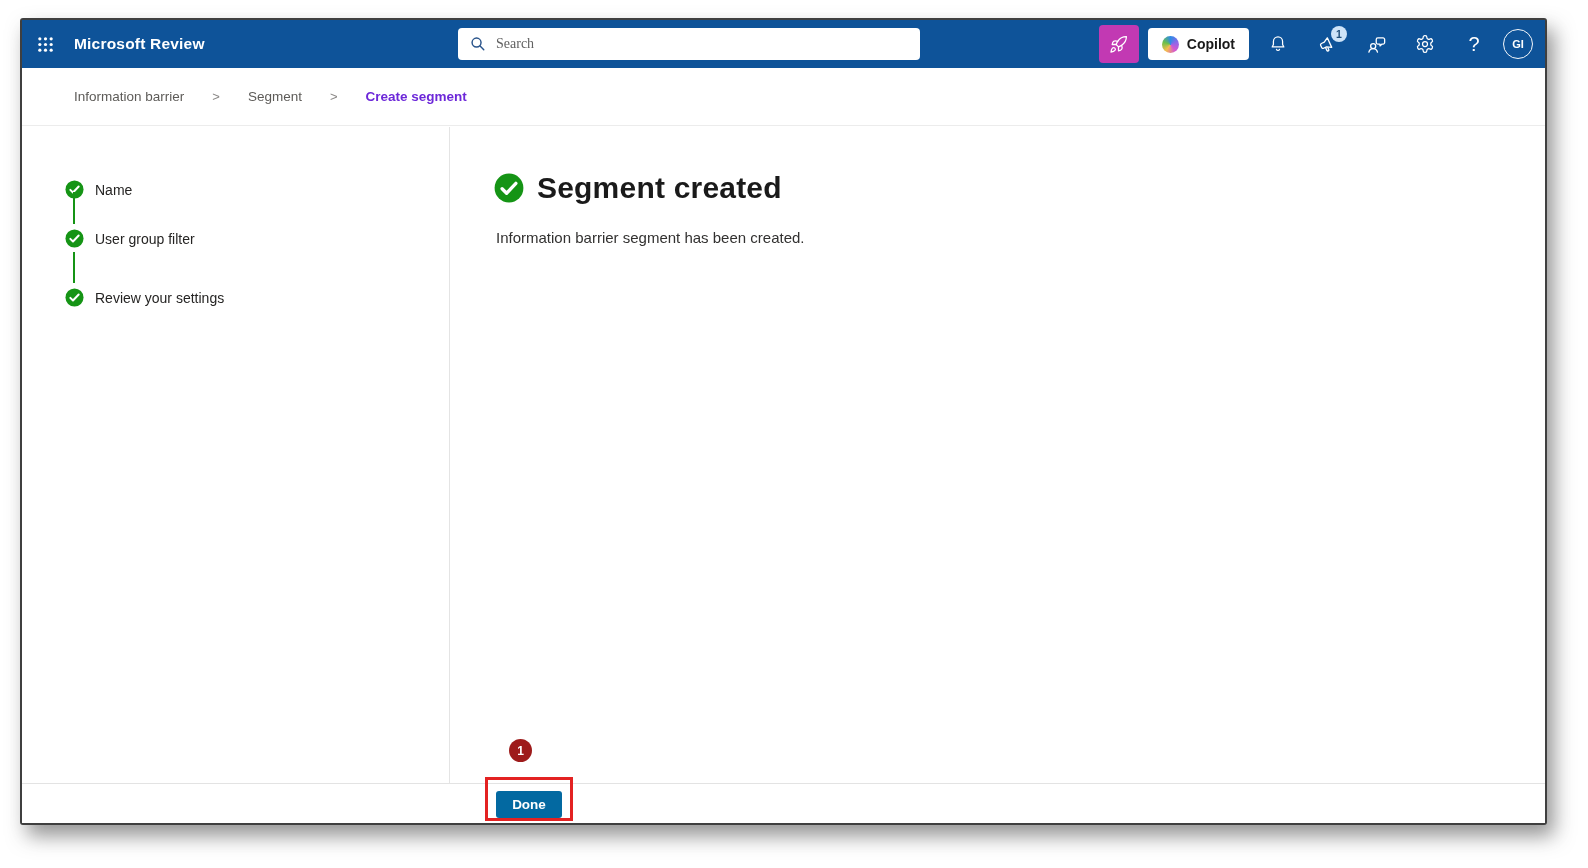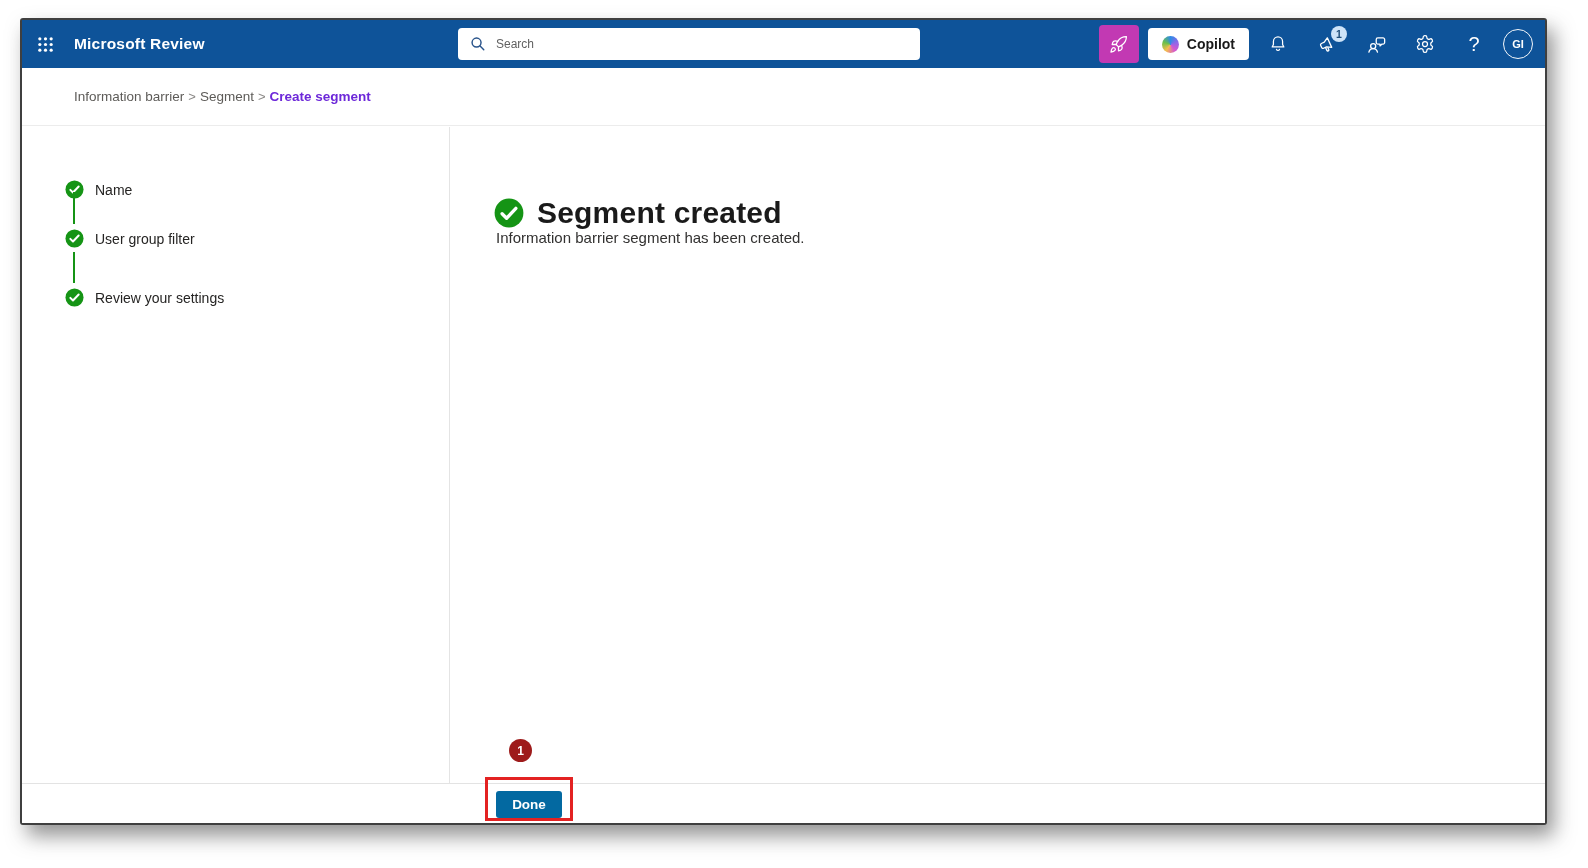--- a/index.html
+++ b/index.html
@@ -19,21 +19,21 @@
     position:absolute; left:0; right:0; top:0; height:48px;
     background:#0E5399; display:flex; align-items:center;
   }
   .waffle-btn { width:46px; height:48px; display:flex; align-items:center; justify-content:center; cursor:pointer; }
   .product-name { color:#fff; font-size:15.5px; font-weight:700; margin-left:6px; letter-spacing:.2px; }
 
   .search-box {
     position:absolute; left:436px; top:8px; width:462px; height:32px;
     background:#fff; border-radius:4px; display:flex; align-items:center; padding:0 12px; gap:10px;
   }
-  .search-input { border:none; outline:none; flex:1; font-size:12px; color:#333; background:transparent; font-family:Liberation Sans, sans-serif; }
+  .search-input { border:none; outline:none; flex:1; font-size:14px; color:#333; background:transparent; font-family:Liberation Serif, serif; }
   .search-input::placeholder { color:#616161; }
 
   .topbar-right { position:absolute; right:12px; top:0; height:48px; display:flex; align-items:center; gap:9px; }
   .tb-icon-btn { width:40px; height:40px; display:flex; align-items:center; justify-content:center; cursor:pointer; position:relative; }
   .rocket-btn { width:40px; height:38px; background:#C239B3; border-radius:4px; display:flex; align-items:center; justify-content:center; cursor:pointer; }
   .copilot-btn {
     height:32px; background:#fff; border-radius:4px; display:flex; align-items:center; gap:8px;
     padding:0 14px; cursor:pointer; font-size:14px; font-weight:700; color:#1a1a1a;
   }
   .copilot-logo { width:17px; height:17px; border-radius:50%;
@@ -45,39 +45,39 @@
   }
   .help-glyph { color:#fff; font-size:20px; font-weight:400; }
   .avatar {
     width:30px; height:30px; border-radius:50%; border:1.5px solid rgba(255,255,255,.95);
     color:#fff; font-size:11px; font-weight:700; display:flex; align-items:center; justify-content:center; cursor:pointer;
   }
 
   
   .breadcrumb-row {
     position:absolute; left:0; right:0; top:48px; height:58px;
-    display:flex; align-items:center; padding-left:52px; gap:4px;
+    display:flex; align-items:center; padding-left:52px; gap:28px;
     border-bottom:1px solid #ececec; background:#fff;
   }
   .crumb { font-size:13.5px; color:#5d5b58; cursor:pointer; }
   .crumb-sep { font-size:13px; color:#8a8886; }
   .crumb.current { color:#6d28d9; font-weight:700; cursor:default; }
 
   
   .content-row { position:absolute; left:0; right:0; top:107px; bottom:40px; display:flex; background:#fff; }
   .sidebar { width:428px; border-right:1px solid #e4e4e4; position:relative; }
   .step { position:absolute; left:43px; display:flex; align-items:center; gap:11px; cursor:pointer; }
   .step-1 { top:42px;margin-top:11px; } .step-2 { top:102px; } .step-3 { top:161px; }
   .step-label { font-size:14px; color:#252423; }
   .connector { position:absolute; left:51px; width:2px; background:#159415; }
   .connector-1 { top:65px; height:32px; }
   .connector-2 { top:125px; height:31px; }
 
   .main-panel { flex:1; position:relative; }
-  .success-row { position:absolute; left:44px; top:44px; display:flex; align-items:center; gap:13px;margin-top:25px; }
+  .success-row { position:absolute; left:44px; top:44px; display:flex; align-items:center; gap:13px; }
   .main-title { font-size:30px; font-weight:700; color:#1a1a1a; letter-spacing:.2px; }
   .main-message { position:absolute; left:46px; top:102px; font-size:15px; color:#323130; }
 
   
   .footer { position:absolute; left:0; right:0; bottom:0; height:40px; background:#fff; border-top:1px solid #e3e3e3; }
   .done-btn {
     position:absolute; left:474px; top:7px; width:66px; height:27px;
     background:#0369a1; color:#fff; border:none; border-radius:3px;
     font-size:13.5px; font-weight:700; cursor:pointer; font-family:inherit;
   }

